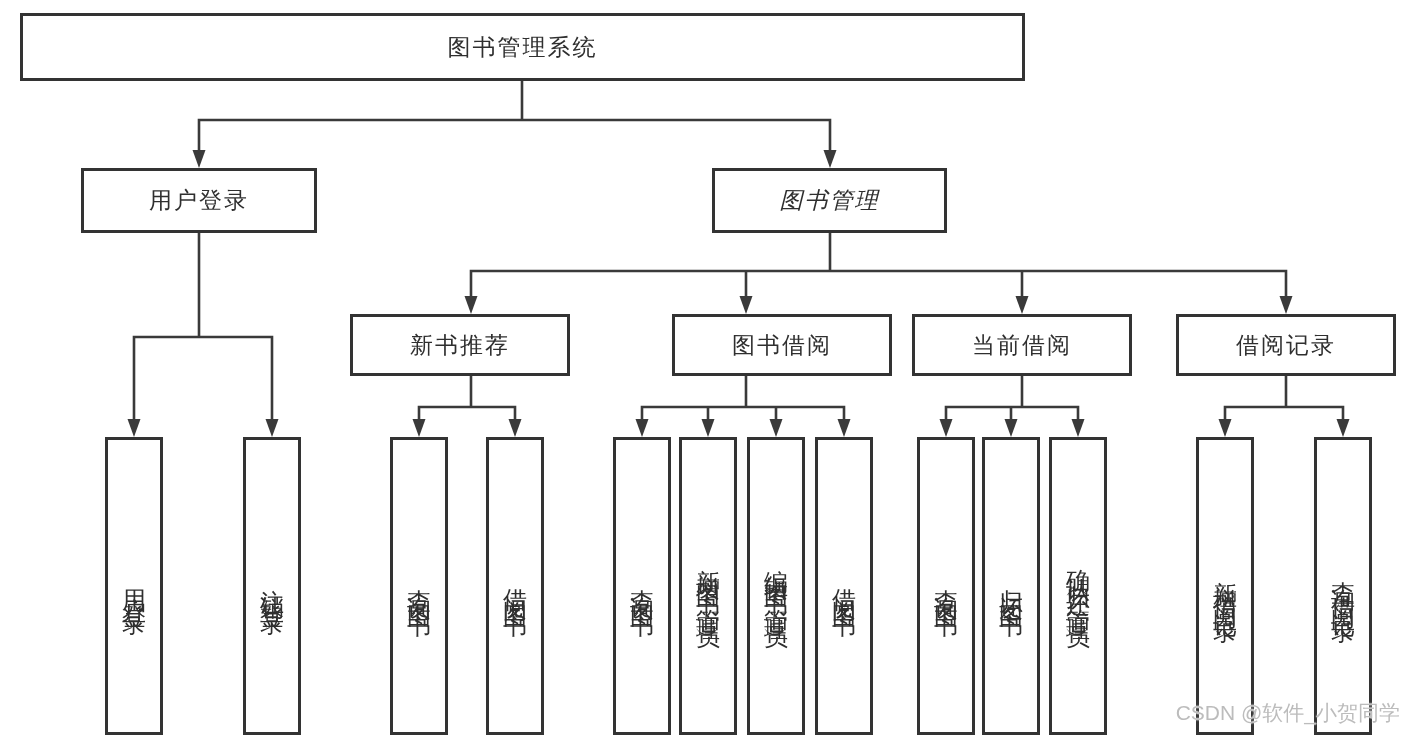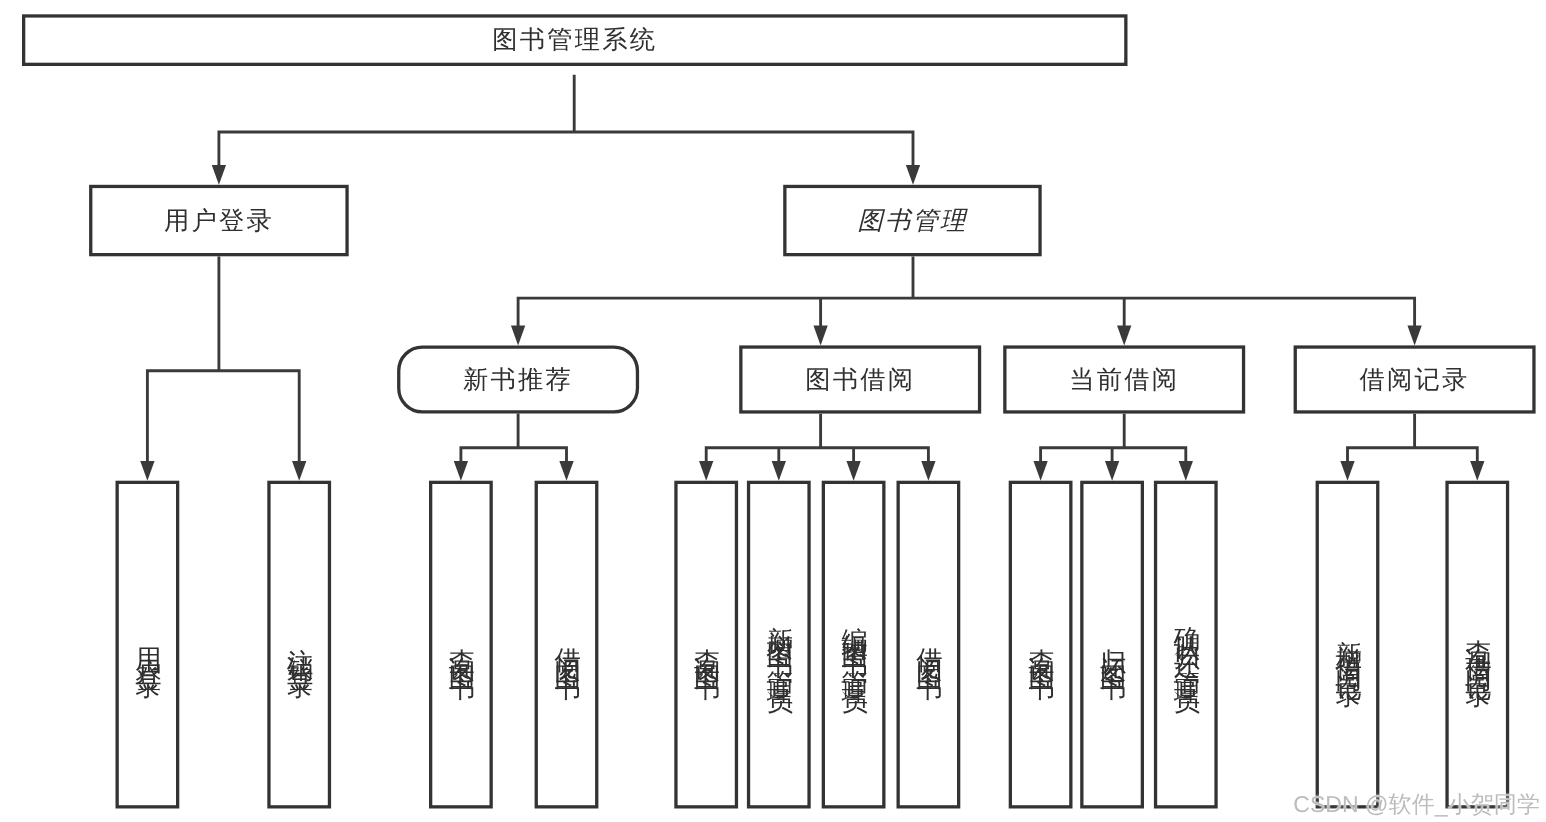--- a/index.html
+++ b/index.html
@@ -51,27 +51,27 @@
     letter-spacing:2px;
     white-space:nowrap;
   }
   .v-label{
     writing-mode:vertical-rl;
     font-size:24px;
     letter-spacing:8px;
     line-height:1;
   }
   
-  .lv1{left:20px;top:13px;width:1005px;height:47px;}
+  .lv1{left:20px;top:13px;width:1005px;height:68px;}
   
   .lv2-a{left:81px;top:168px;width:236px;height:65px;}
   .lv2-b{left:712px;top:168px;width:235px;height:65px;font-style:italic;}
   
   .lv3{top:314px;height:62px;width:220px;}
-  .lv3-0{left:361px;border-radius:23px;}
+  .lv3-0{left:350px;}
   .lv3-1{left:636px;margin-left:36px;}
   .lv3-2{left:912px;}
   .lv3-3{left:1176px;}
   
   .leaf{top:437px;height:298px;width:58px;}
   .leaf-0{left:105px;}
   .leaf-1{left:243px;}
   .leaf-2{left:390px;}
   .leaf-3{left:486px;}
   .leaf-4{left:613px;}
@@ -79,21 +79,21 @@
   .leaf-6{left:747px;}
   .leaf-7{left:815px;}
   .leaf-8{left:917px;}
   .leaf-9{left:982px;}
   .leaf-10{left:1049px;}
   .leaf-11{left:1196px;}
   .leaf-12{left:1314px;}
   .watermark{
     position:absolute;
     right:5px;
-    bottom:2px;
+    bottom:20px;
     font-size:21px;
     color:var(--watermark);
     text-shadow:0 0 2px #ffffff,0 0 1px #ffffff;
     white-space:nowrap;
     z-index:5;
     margin-left:48px;
   }
 </style>
 </head>
 <body>

